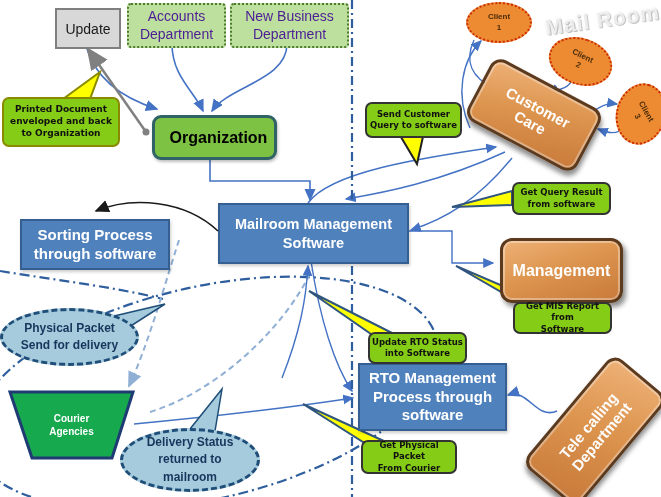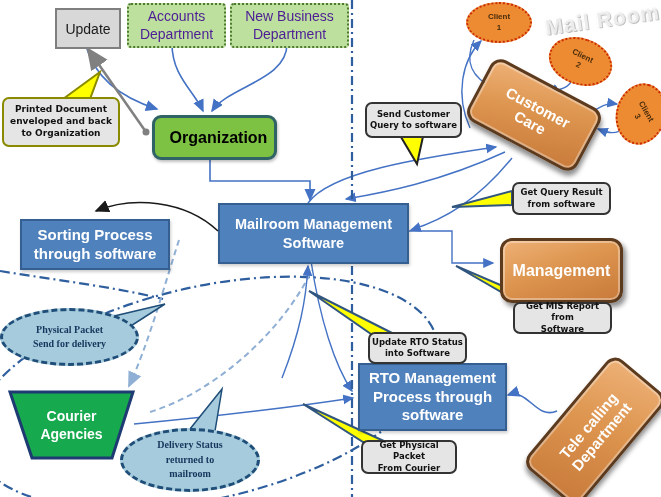--- a/index.html
+++ b/index.html
@@ -24,27 +24,27 @@
              font-size:14px;line-height:1.25;}
   .node-green{background:#7dc242;border:3px solid #2f6366;border-radius:9px;color:#000000;
               font-weight:bold;font-size:16px;box-shadow:1px 2px 3px rgba(0,0,0,.25);padding-left:8px;}
   .node-blue{background:#4f81bd;border:2px solid #365f91;color:#fff;font-weight:bold;
              font-size:15px;line-height:1.25;box-shadow:1px 2px 3px rgba(0,0,0,.2);}
   .node-orange{background:linear-gradient(160deg,#eeb177 0%,#dd954f 45%,#c87a3a 100%);
                border:3px solid #5c3a1e;border-radius:12px;color:#fff;font-weight:bold;
                box-shadow:3px 4px 5px rgba(0,0,0,.45), inset 0 0 0 2px rgba(255,255,255,.35);}
   .client{background:#ed8b33;border:2px dotted #cc2b00;border-radius:50%;color:#4a2c0a;
           font-weight:bold;font-size:8px;line-height:1.3;}
-  .callout{background:#e5e5e5;border:2px solid #333;border-radius:7px;color:#111;
+  .callout{background:#84cc16;border:2px solid #333;border-radius:7px;color:#111;
            font-size:8.5px;font-weight:bold;line-height:1.3;font-family:"DejaVu Sans",sans-serif;}
   .callout.olive{border-color:#8a8a00;font-size:9px;}
   .cloud{background:#a5cbdc;border:3px dashed #1f4e79;border-radius:50%;color:#17365d;
-         font-size:10px;font-weight:bold;line-height:1.45;z-index:3;
-         font-family:Liberation Serif, serif;}
-  .courier-label{color:#fff;font-weight:bold;font-size:14px;line-height:1.3;z-index:3;justify-content:center;}
+         font-size:12px;font-weight:bold;line-height:1.45;z-index:3;
+         font-family:Liberation Sans, sans-serif;}
+  .courier-label{color:#fff;font-weight:bold;font-size:10px;line-height:1.3;z-index:3;justify-content:center;}
 </style>
 </head>
 <body>
 
 <div id="canvas">
 
   <div class="abs watermark" style="left:545px;top:8px;">Mail Room</div>
 
   <svg id="under-svg" width="661" height="497" viewBox="0 0 661 497">
     <defs>

